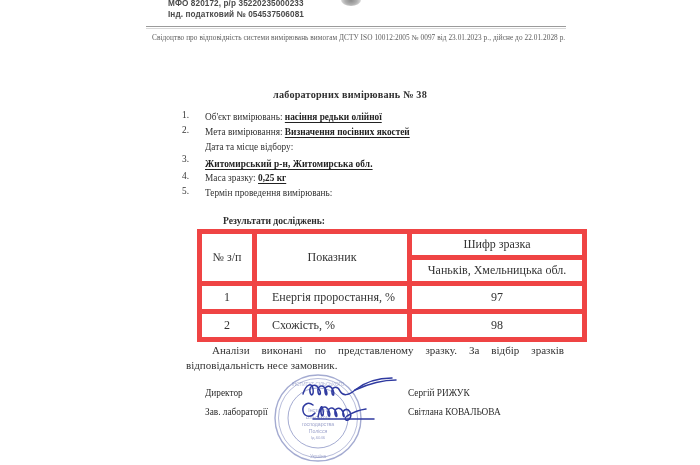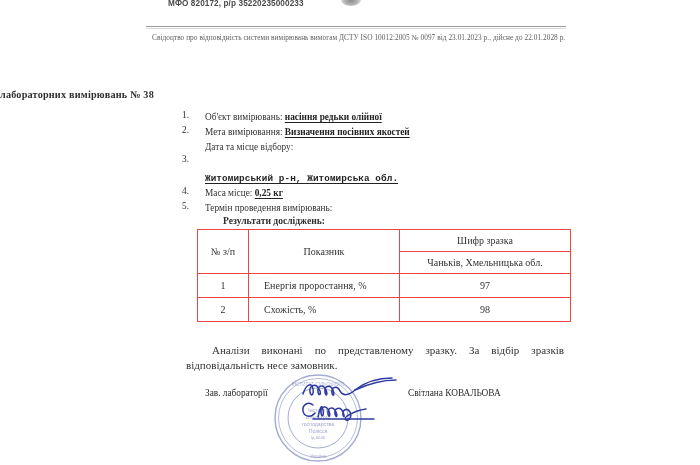--- a/index.html
+++ b/index.html
@@ -91,20 +91,21 @@
     text-align: center;
     font-size: 13px;
     font-weight: bold;
     letter-spacing: 2.6px;
     color: #2f2f2f;
   }
   .doc-subtitle {
     position: absolute;
     left: 0; top: 89px;
     width: 700px;
+    text-align: center;
     font-size: 10.2px;
     font-weight: bold;
     color: #2f2f2f;
     letter-spacing: 0.2px;
   }
 
   
   .fields {
     position: absolute;
     left: 182px; top: 110px;
@@ -134,48 +135,47 @@
     font-weight: bold;
     text-decoration: underline;
     text-underline-offset: 1.5px;
     color: #222;
     margin-top: 16px;
   }
   .field-row.tall { min-height: 30px; }
   .field-row.tall .field-num { top: 14px; }
   .field-value-block {
     display: block;
-    margin-top: 17px;
+    margin-top: 2px;
     font-weight: bold;
     text-decoration: underline;
     text-underline-offset: 1.5px;
     color: #222;
     letter-spacing: 0.1px;
-    font-family: Liberation Mono, monospace;
   }
 
   .results-head {
     position: absolute;
     left: 223px; top: 215px;
     font-size: 9.6px;
     font-weight: bold;
     color: #2f2f2f;
   }
 
   
   .tbl {
     position: absolute;
     left: 197px; top: 229px;
     width: 370px;
     border-collapse: collapse;
     table-layout: fixed;
   }
   .tbl td, .tbl th {
-    border: 1px solid #ef4444;
-    font-size: 10px;
+    border: 5px solid #ef4444;
+    font-size: 12px;
     font-weight: normal;
     color: #333;
     padding: 0;
     text-align: center;
     vertical-align: middle;
   }
   .col-num   { width: 50px; }
   .col-ind   { width: 150px; }
   .col-code  { width: 170px; }
   .th-num, .th-ind { height: 42px; }
@@ -239,20 +239,21 @@
   .sig-2 { left: 300px; top: 398px; }
 </style>
 </head>
 <body>
 
 <div class="page">
 
   <div class="letterhead">
     <div class="lh-left">
       <div>МФО 820172, р/р 35220235000233</div>
+      <div>Інд. податковий № 054537506081</div>
     </div>
     <div class="lh-emblem"></div>
   </div>
 
   <div class="rule"></div>
   <div class="rule thin"></div>
 
   <div class="cert-line">Свідоцтво про відповідність системи вимірювань вимогам ДСТУ ISO 10012:2005 № 0097 від 23.01.2023 р., дійсне до 22.01.2028 р.</div>
 
   <div class="doc-subtitle">лабораторних вимірювань № 38</div>
@@ -279,21 +280,21 @@
       <span class="field-num">3.</span>
       <div class="field-body">
         <span class="field-label">Дата та місце відбору:</span>
         <span class="field-value-block">Житомирський р-н,  Житомирська обл.</span>
       </div>
     </div>
 
     <div class="field-row">
       <span class="field-num">4.</span>
       <div class="field-body">
-        <span class="field-label">Маса місце:</span>
+        <span class="field-label">Маса зразку:</span>
         <span class="field-value">0,25 кг</span>
       </div>
     </div>
 
     <div class="field-row">
       <span class="field-num">5.</span>
       <div class="field-body">
         <span class="field-label">Термін проведення вимірювань:</span>
         <span class="field-value"></span>
       </div>
@@ -346,20 +347,24 @@
       </g>
       <g fill="#4a56a0" fill-opacity="0.45" font-family="Liberation Sans, sans-serif" font-size="4.6">
         <text x="46" y="14" text-anchor="middle">ІНСТИТУТ СІЛЬСЬКОГО</text>
         <text x="46" y="86" text-anchor="middle">Україна</text>
       </g>
     </svg>
   </div>
 
   <div class="sig-block">
     <div class="sig-row">
+      <span class="sig-role">Директор</span>
+      <span class="sig-name">Сергій РИЖУК</span>
+    </div>
+    <div class="sig-row">
       <span class="sig-role">Зав. лабораторії</span>
       <span class="sig-name">Світлана КОВАЛЬОВА</span>
     </div>
   </div>
 
   <div class="signature sig-1">
     <svg width="102" height="26" viewBox="0 0 102 26" xmlns="http://www.w3.org/2000/svg">
       <g fill="none" stroke="#2f3aa0" stroke-width="1.5" stroke-linecap="round">
         <path d="M3 18 C6 8, 12 6, 13 13 C14 19, 11 21, 10 16 C9 10, 15 6, 19 13 C22 18, 19 21, 18 16 C17 10, 23 7, 26 14 C28 19, 26 21, 25 16 C24 10, 30 8, 33 14 C35 19, 33 21, 32 17 C31 11, 37 9, 40 15 C43 20, 48 20, 55 14 C65 6, 78 2, 92 2"></path>
         <path d="M55 14 C66 9, 80 4, 96 4"></path>

